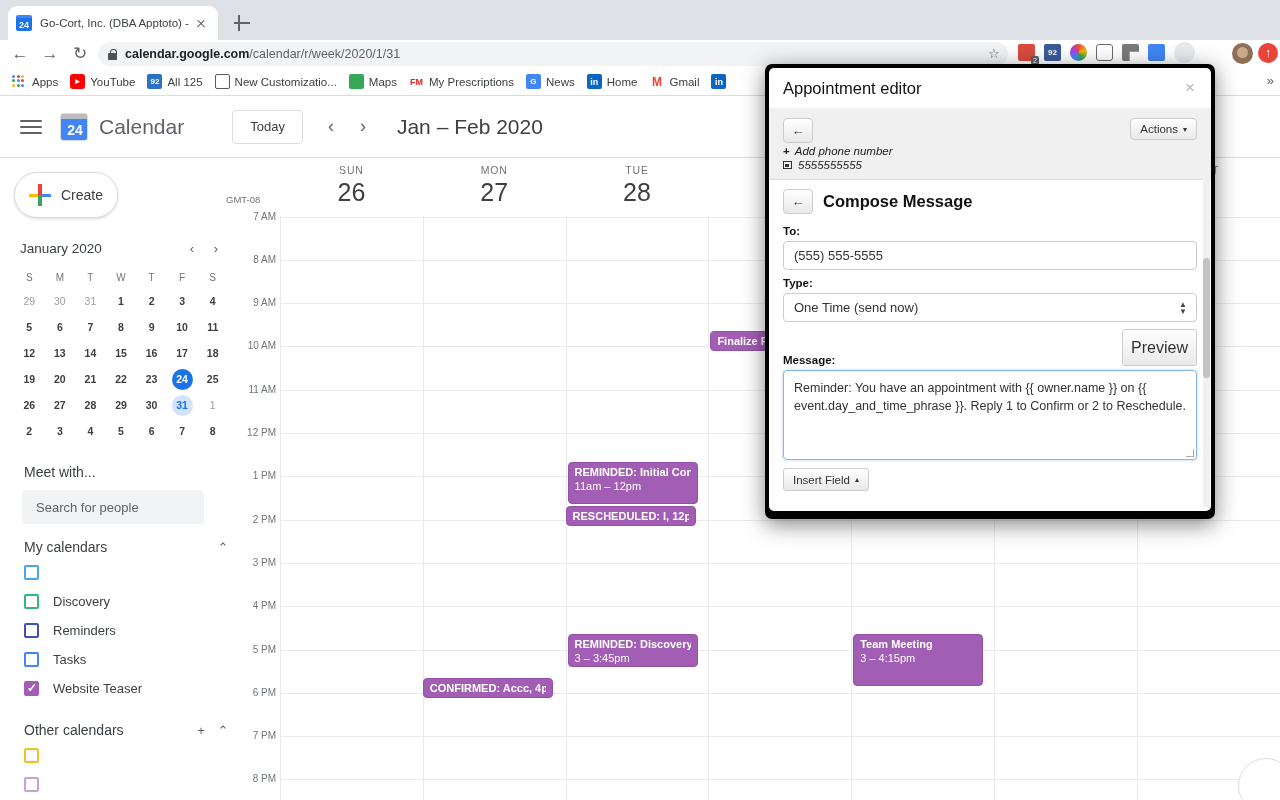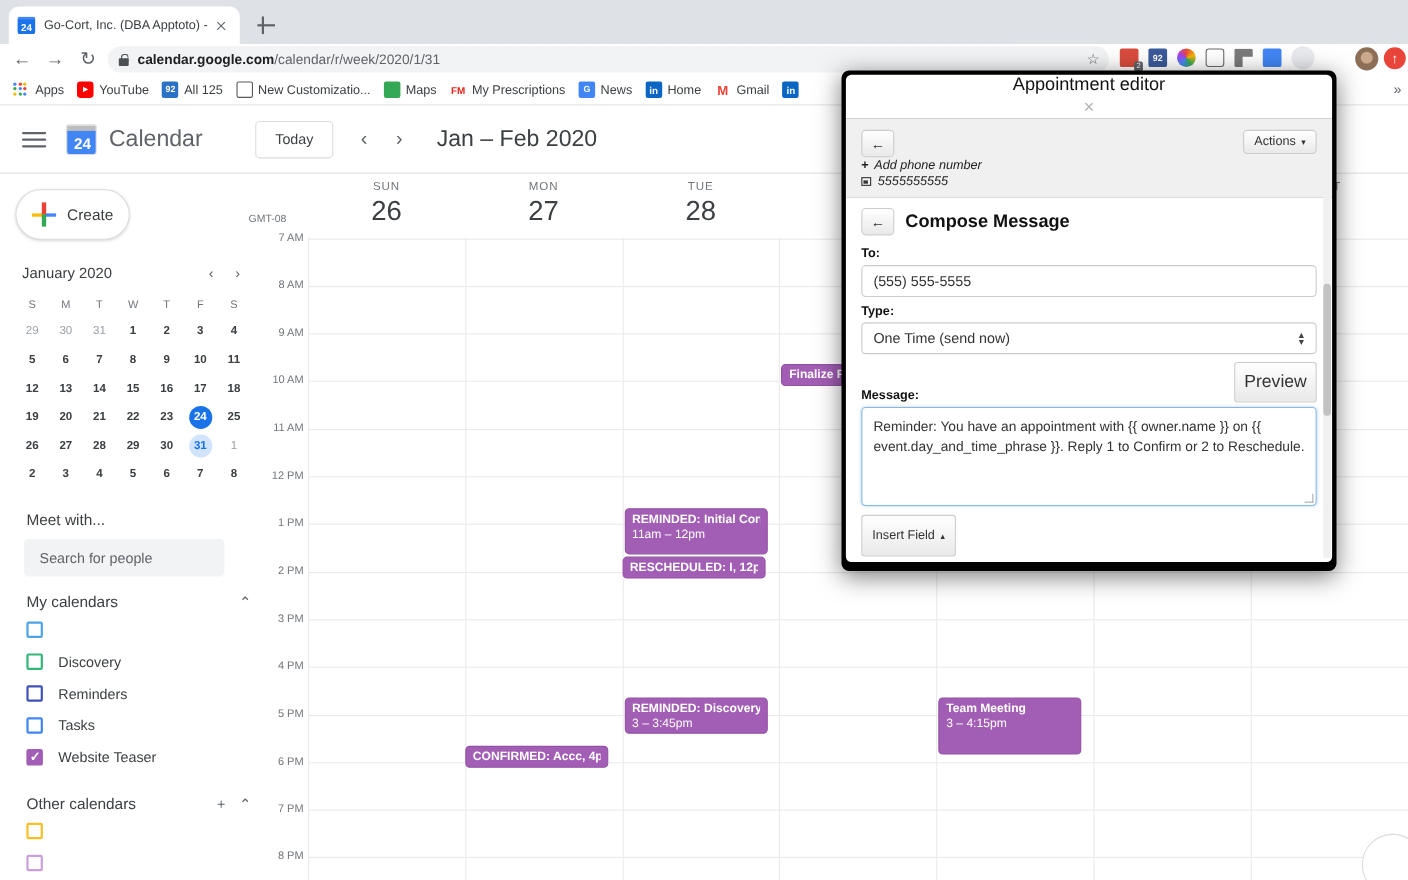--- a/index.html
+++ b/index.html
@@ -172,21 +172,21 @@
   .fab { position:absolute; right:-14px; bottom:-14px; width:56px; height:56px; border-radius:50%;
          background:#fff; border:1px solid #dadce0; }
 
   
   .modal {
     position:absolute; left:765px; top:64px; width:450px; height:455px;
     background:#000; border-radius:7px; padding:4px;
     box-shadow:0 5px 22px rgba(0,0,0,.5);
   }
   .modal-head { height:40px; background:#fff; border-radius:5px 5px 0 0;
-                display:flex; align-items:center; padding:0 14px;flex-direction:column; }
+                display:flex; align-items:center; padding:12px 14px; }
   .modal-title { font-size:16.5px; color:#111; flex:1; }
   .modal-close { font-size:17px; color:#b5b5b5; cursor:pointer; padding:0 2px; }
   .modal-body { height:403px; background:#fff; border-radius:0 0 5px 5px; overflow:hidden;
                 position:relative; }
   .contact-box { background:#f0f0f0; border-bottom:1px solid #dcdcdc; padding:10px 14px 8px 14px;
                  position:relative; }
   .sm-btn { width:30px; height:25px; border:1px solid #ccc; border-radius:4px;
             background:linear-gradient(#fff,#e9e9e9); display:flex; align-items:center;
             justify-content:center; font-size:13px; color:#333; cursor:pointer; }
   .actions-btn { position:absolute; right:14px; top:10px; height:22px; padding:0 9px;
@@ -217,21 +217,21 @@
   .msg-row { display:flex; align-items:flex-end; padding:7px 14px 4px 14px; }
   .msg-row .fl { font-size:11.5px; font-weight:bold; color:#111; flex:1; }
   .preview-btn { height:37px; padding:16px 8px; border:1px solid #ccc; border-radius:3px;
                  background:linear-gradient(#fff,#e9e9e9); font-size:16px; color:#333;
                  display:flex; align-items:center; cursor:pointer; }
   .msg-area { margin:0 14px; height:90px; border:1px solid #86b8e0; border-radius:4px;
               padding:8px 10px; font-size:12.5px; color:#333; line-height:18px;
               box-shadow:0 0 3px rgba(94,158,214,.5); position:relative; cursor:text; }
   .resize { position:absolute; right:2px; bottom:2px; width:8px; height:8px;
             border-right:1px solid #aaa; border-bottom:1px solid #aaa; }
-  .insert-btn { margin:8px 0 0 14px; height:38px; padding:0 9px; border:1px solid #ccc;
+  .insert-btn { margin:8px 0 0 14px; height:23px; padding:0 9px; border:1px solid #ccc;
                 border-radius:3px; background:linear-gradient(#fff,#e9e9e9); font-size:11.5px;
                 color:#333; display:inline-flex; align-items:center; cursor:pointer; }
   .scroll-track { position:absolute; right:1px; top:44px; width:7px; height:355px;
                   background:#f0f0f0; }
   .scroll-thumb { position:absolute; right:1px; top:150px; width:7px; height:120px;
                   background:#c2c2c2; border-radius:4px; cursor:pointer; }
 </style>
 </head>
 <body>
 

